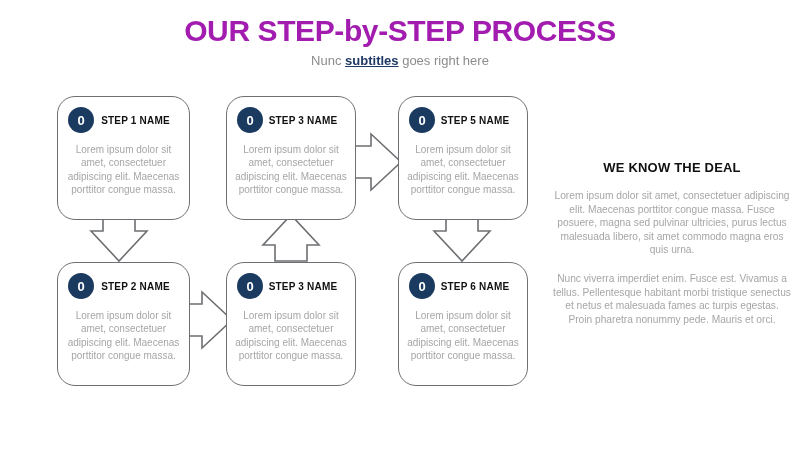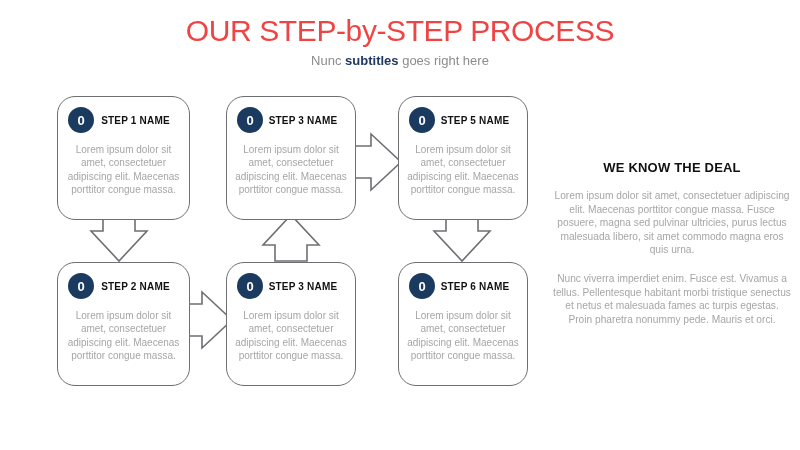--- a/index.html
+++ b/index.html
@@ -18,36 +18,37 @@
   
   #header {
     position: absolute;
     left: 0;
     top: 14px;
     width: 800px;
     text-align: center;
   }
   #title {
     font-size: 30px;
-    font-weight: normal;
-    color: #ef4444;
+    font-weight: bold;
+    color: #a21caf;
     letter-spacing: -0.4px;
     line-height: 34px;
     white-space: nowrap;
   }
   #subtitle {
     margin-top: 5px;
     font-size: 13px;
     color: #8c8c8c;
     line-height: 16px;
     white-space: nowrap;
   }
   #subtitle .accent {
     color: #1f3864;
     font-weight: bold;
+    text-decoration: underline;
   }
 
   
   #diagram {
     position: absolute;
     left: 0;
     top: 0;
     width: 545px;
     height: 450px;
   }

